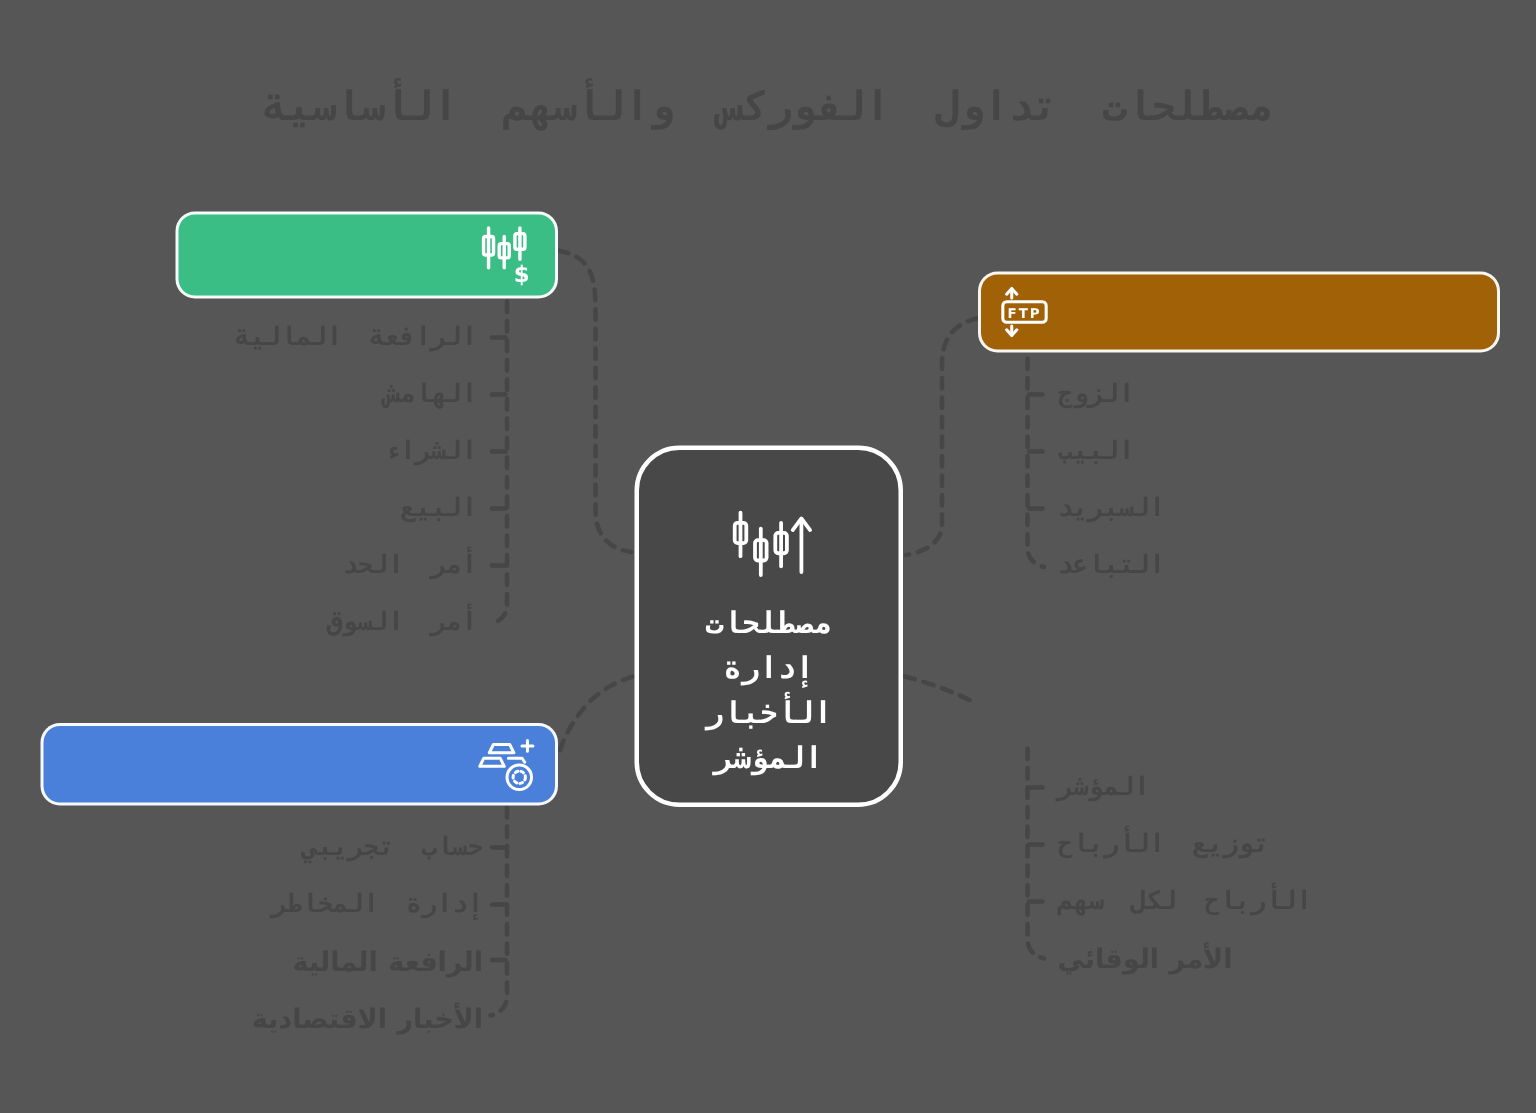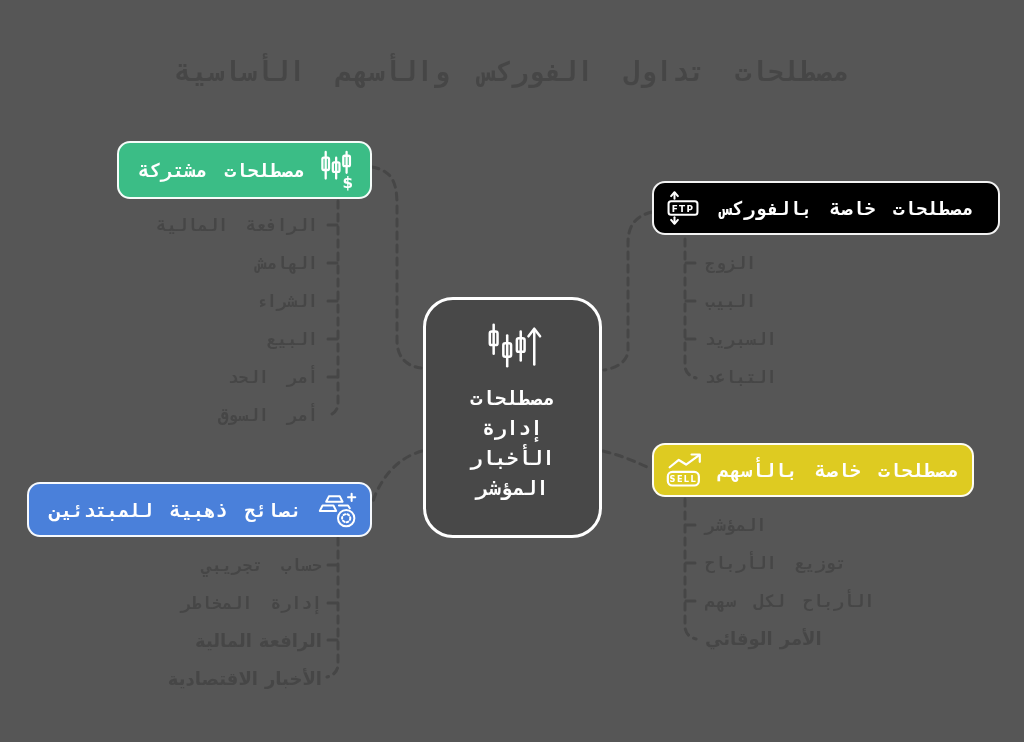--- a/index.html
+++ b/index.html
@@ -17,39 +17,39 @@
     position:absolute;left:0;right:0;top:56px;text-align:center;z-index:2;
     color:#464646;font-weight:bold;font-size:27px;
     letter-spacing:3px;word-spacing:14px;direction:rtl;
     font-family:"DejaVu Sans Mono","DejaVu Sans",monospace;
   }
   
   .center-node{
     position:absolute;left:423px;top:297px;width:179px;height:241px;z-index:3;
     background:#484848;border:3px solid #ffffff;border-radius:30px;
     box-sizing:border-box;display:flex;flex-direction:column;align-items:center;
-    justify-content:flex-start;padding-top:21px;
+    justify-content:flex-start;padding-top:38px;
   }
   .center-node .node-text{
     margin-top:10px;color:#ffffff;font-weight:bold;font-size:20px;line-height:1.5;
     text-align:center;direction:rtl;letter-spacing:1px;word-spacing:4px;
     font-family:"DejaVu Sans Mono","DejaVu Sans",monospace;
   }
   
   .branch-node{
     position:absolute;z-index:3;box-sizing:border-box;
     border:2px solid rgba(255,255,255,.95);border-radius:13px;
     display:flex;align-items:center;gap:8px;padding:0 12px;
     color:#ffffff;font-weight:bold;font-size:19px;
     letter-spacing:1.5px;word-spacing:6px;
     font-family:"DejaVu Sans Mono","DejaVu Sans",monospace;
   }
   .branch-node .node-label{flex:1;text-align:center;direction:rtl;}
   .node-common {left:117px;top:141px;width:255px;height:58px;background:#3bbd86;flex-direction:row-reverse;}
-  .node-forex  {left:652px;top:181px;width:348px;height:54px;background:#000000;}
+  .node-forex  {left:652px;top:181px;width:348px;height:54px;background:#a16207;}
   .node-stocks {left:652px;top:443px;width:322px;height:54px;background:#decb21;}
   .node-tips   {left:27px; top:482px;width:345px;height:55px;background:#4a80da;flex-direction:row-reverse;}
   
   .item-list{position:absolute;z-index:2;list-style:none;margin:0;padding:0;
     color:#464646;font-weight:bold;font-size:17px;
     letter-spacing:2px;word-spacing:8px;direction:rtl;
     font-family:"DejaVu Sans Mono","DejaVu Sans",monospace;}
   .item-list li{height:38px;line-height:38px;white-space:nowrap;}
   .list-left{text-align:right;}
   .list-right{text-align:left;}
@@ -109,21 +109,20 @@
       <g stroke="#ffffff" stroke-width="2.4" fill="none" stroke-linecap="round" stroke-linejoin="round">
         <path d="M6,2 V30"></path>
           <rect x="2.5" y="8" width="7" height="13" rx="1.5"></rect>
         <path d="M17,8 V30"></path>
           <rect x="13.5" y="13" width="7" height="10" rx="1.5"></rect>
         <path d="M28,2 V24"></path>
           <rect x="24.5" y="6" width="7" height="11" rx="1.5"></rect>
       </g>
       <text x="30" y="40" font-size="16" font-weight="bold" fill="#ffffff" font-family="DejaVu Sans, sans-serif" text-anchor="middle">$</text>
     </svg>
-    <span class="node-label">مصطلحات مشتركة</span>
   </div>
   <ul class="item-list list-left list-common">
     <li>الرافعة المالية</li>
     <li>الهامش</li>
     <li>الشراء</li>
     <li>البيع</li>
     <li>أمر الحد</li>
     <li>أمر السوق</li>
   </ul>
 
@@ -131,59 +130,46 @@
     <svg class="icon" width="34" height="40" viewBox="0 0 40 40">
       <g stroke="#ffffff" stroke-width="2.4" fill="none" stroke-linecap="round" stroke-linejoin="round">
         <path d="M10,2 V9"></path>
           <path d="M6,6 L10,1.5 L14,6"></path>
         <rect x="3" y="12" width="34" height="16" rx="3"></rect>
         <path d="M10,31 V38"></path>
           <path d="M6,34 L10,38.5 L14,34"></path>
       </g>
       <text x="20" y="24.5" font-size="10.5" font-weight="bold" fill="#ffffff" font-family="DejaVu Sans, sans-serif" text-anchor="middle">FTP</text>
     </svg>
-    <span class="node-label">مصطلحات خاصة بالفوركس</span>
   </div>
   <ul class="item-list list-right list-forex">
     <li>الزوج</li>
     <li>البيب</li>
     <li>السبريد</li>
     <li>التباعد</li>
   </ul>
 
-  <div class="branch-node node-stocks">
-    <svg class="icon" width="42" height="40" viewBox="0 0 46 40">
-      <g stroke="#ffffff" stroke-width="2.4" fill="none" stroke-linecap="round" stroke-linejoin="round">
-        <path d="M4,17 L14,9 L22,14 L36,4"></path>
-        <path d="M28,3 L37,3 L37,11"></path>
-        <rect x="2" y="22" width="34" height="15" rx="5"></rect>
-      </g>
-      <text x="19" y="33.5" font-size="9" font-weight="bold" fill="#ffffff" font-family="DejaVu Sans, sans-serif" text-anchor="middle">SELL</text>
-    </svg>
-    <span class="node-label">مصطلحات خاصة بالأسهم</span>
-  </div>
   <ul class="item-list list-right list-stocks">
     <li>المؤشر</li>
     <li>توزيع الأرباح</li>
     <li>الأرباح لكل سهم</li>
     <li class="alt-font">الأمر الوقائي</li>
   </ul>
 
   <div class="branch-node node-tips">
     <svg class="icon" width="40" height="44" viewBox="0 0 44 44">
       <g stroke="#ffffff" stroke-width="2.2" fill="none" stroke-linecap="round" stroke-linejoin="round">
         <path d="M12,7 H24 L27,13 H9 Z"></path>
         <path d="M5,17 H17 L20,23 H2 Z"></path>
         <path d="M23,17 H33 L35,20"></path>
         <circle cx="31" cy="31" r="9"></circle>
         <circle cx="31" cy="31" r="4.5" stroke-dasharray="2 2.4"></circle>
         <path d="M37,4 V12 M33,8 H41"></path>
       </g>
     </svg>
-    <span class="node-label">نصائح ذهبية للمبتدئين</span>
   </div>
   <ul class="item-list list-left list-tips">
     <li>حساب تجريبي</li>
     <li>إدارة المخاطر</li>
     <li class="alt-font">الرافعة المالية</li>
     <li class="alt-font">الأخبار الاقتصادية</li>
   </ul>
 
 </div>
 

